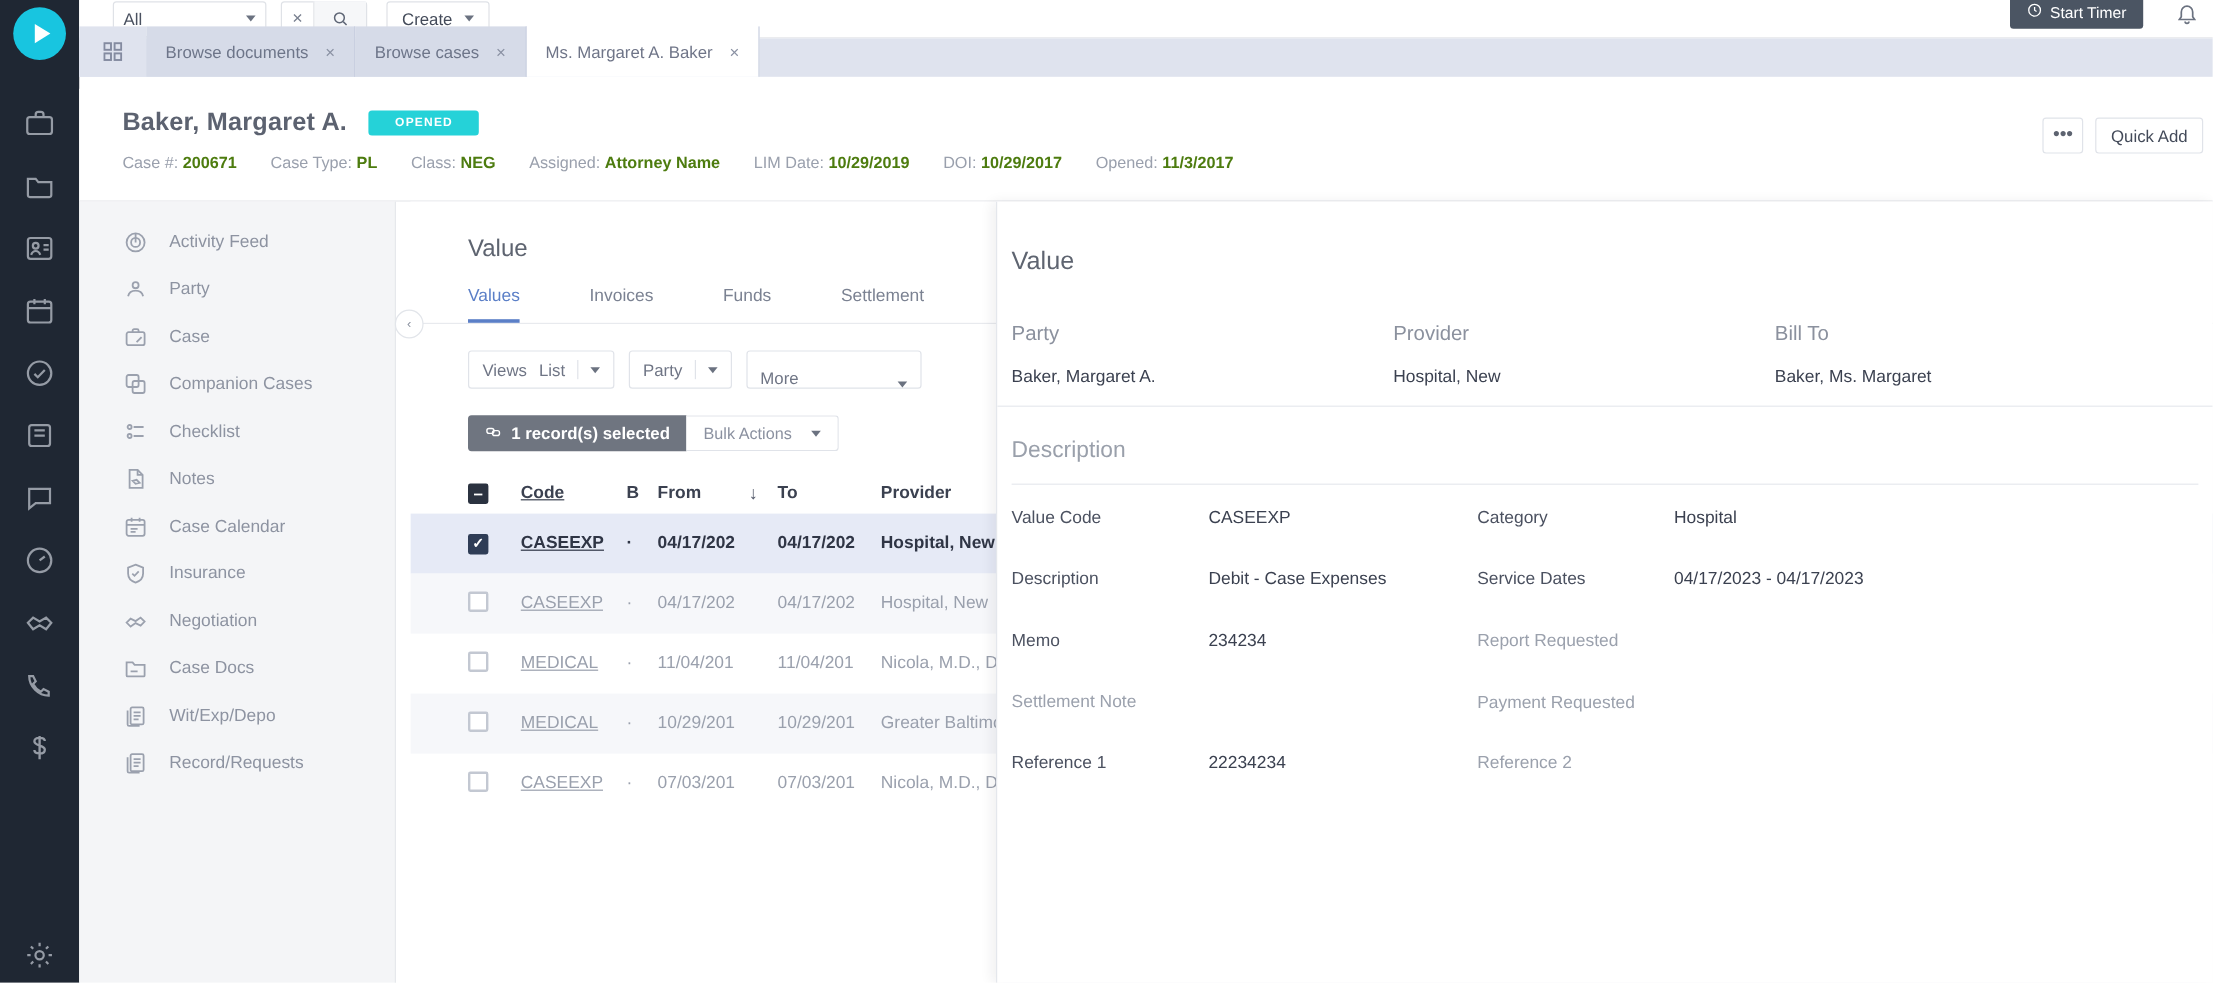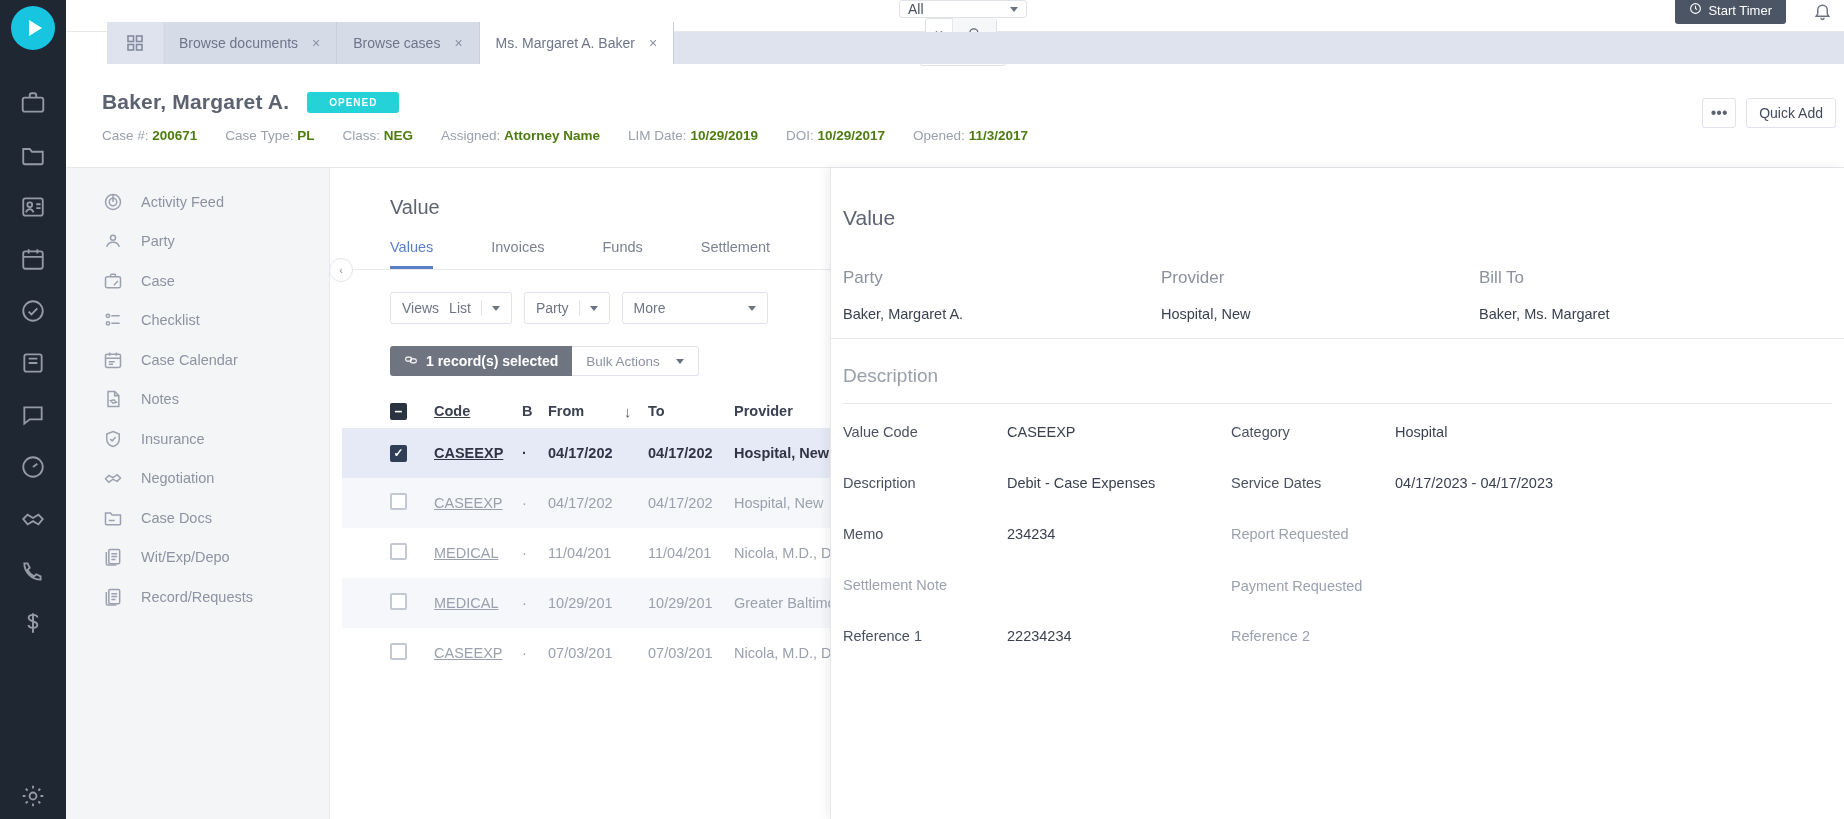--- a/index.html
+++ b/index.html
@@ -32,21 +32,21 @@
   }
   .rail-items { margin-top: 40px; display: flex; flex-direction: column; gap: 26px; align-items: center; flex: 1; }
   .rail-ic { width: 26px; height: 26px; opacity: .72; display:block; }
   .rail-ic svg { width: 26px; height: 26px; display:block; }
   .rail-bottom { padding-bottom: 10px; }
 
   
   .topbar {
     position: absolute; left: 66px; top: 0; right: 0; height: 32px;
     background: #ffffff; border-bottom: 1px solid #e6e8ec;
-    display: flex; align-items: center; padding: 0 12px; flex-direction: column;
+    display: flex; align-items: center; padding: 0 12px;
   }
   .scope-select {
     width: 128px; height: 30px; border: 1px solid #dfe2e7; border-radius: 3px;
     display: flex; align-items: center; justify-content: space-between;
     padding: 0 8px; font-size: 14px; color: #4a5160; background: #fff;
     margin-left: 16px;
   }
   .caret { width:0;height:0;border-left:4px solid transparent;border-right:4px solid transparent;border-top:5px solid #6b7280; }
   .search-wrap {
     display: flex; align-items: center; margin-left: 12px;
@@ -70,21 +70,21 @@
   .timer-btn {
     position: absolute; right: 58px; top: -4px; height: 28px;
     background: #4b5563; color: #fff; border-radius: 3px;
     display: flex; align-items: center; gap: 6px; padding: 0 14px; font-size: 13px;
   }
   .bell { position: absolute; right: 12px; top: 2px; color:#6b7280; }
 
   
   .tabstrip {
     position: absolute; left: 66px; top: 32px; right: 0; height: 32px;
-    background: #dfe3ee; display: flex; align-items: flex-end; margin-left: 41px;
+    background: #dfe3ee; display: flex; align-items: flex-end;
   }
   .grid-tab {
     width: 56px; height: 42px; display:flex;align-items:center;justify-content:center;
     background: #dfe3ee;
   }
   .tab {
     height: 42px; display: flex; align-items: center; gap: 14px;
     padding: 0 16px; font-size: 14px; color: #6d7589;
     background: #d6dbe8; border-right: 1px solid #c9cfe0; cursor: pointer;
   }
@@ -145,21 +145,21 @@
     font-size: 14.5px; color: #7b8292; padding: 0 0 11px 0; margin-right: 58px;
     border-bottom: 3px solid transparent; cursor: pointer;
   }
   .vtab.active { color: #5b7fc7; border-bottom-color: #5b7fc7; }
   .filters { display: flex; gap: 12px; padding: 22px 0 0 48px; }
   .fbtn {
     height: 32px; border: 1px solid #e0e3e9; border-radius: 3px; background:#fff;
     display:flex; align-items:center; gap:10px; padding: 0 11px; font-size: 14px; color:#6f7585;
   }
   .fbtn .sep { width:1px; height: 16px; background:#e0e3e9; }
-  .fbtn.wide { width: 146px; justify-content: space-between; }
+  .fbtn.wide { width: 146px; justify-content: space-between; align-items: flex-end; }
   .bulkbar { display: flex; padding: 22px 0 0 48px; }
   .bulk-count {
     background: #6f7580; color: #ffffff; font-size: 14px; font-weight: bold;
     height: 30px; display:flex;align-items:center;gap:8px; padding: 0 14px;
     border-radius: 3px 0 0 3px;
   }
   .bulk-actions {
     background: #ffffff; border: 1px solid #e0e3e9; border-left: none;
     height: 30px; display:flex;align-items:center;gap:16px; padding: 0 14px;
     font-size: 13.5px; color: #8b91a0; border-radius: 0 3px 3px 0;
@@ -402,45 +402,54 @@
             <rect x="3" y="7" width="18" height="13" rx="2"></rect>
             <path d="M9 7V5.5A1.5 1.5 0 0110.5 4h3A1.5 1.5 0 0115 5.5V7"></path>
             <path d="M13 17l5-5"></path>
           </svg>
         </span>
       <span>Case</span>
     </div>
     <div class="nav-item">
       <span class="nic">
           <svg viewBox="0 0 24 24" fill="none" stroke="#9ba1ae" stroke-width="1.8">
+            <rect x="3" y="3" width="12" height="12" rx="2"></rect>
+            <rect x="9" y="9" width="12" height="12" rx="2"></rect>
+          </svg>
+        </span>
+      <span>Companion Cases</span>
+    </div>
+    <div class="nav-item">
+      <span class="nic">
+          <svg viewBox="0 0 24 24" fill="none" stroke="#9ba1ae" stroke-width="1.8">
             <circle cx="6" cy="7" r="2"></circle>
             <circle cx="6" cy="16" r="2"></circle>
             <path d="M10 7h10M10 16h10"></path>
           </svg>
         </span>
       <span>Checklist</span>
     </div>
     <div class="nav-item">
       <span class="nic">
           <svg viewBox="0 0 24 24" fill="none" stroke="#9ba1ae" stroke-width="1.8">
-            <rect x="3" y="5" width="18" height="16" rx="2"></rect>
-            <path d="M3 10h18M8 3v4M16 3v4M7 14h7M7 17h5"></path>
-          </svg>
-        </span>
-      <span>Case Calendar</span>
-    </div>
-    <div class="nav-item">
-      <span class="nic">
-          <svg viewBox="0 0 24 24" fill="none" stroke="#9ba1ae" stroke-width="1.8">
             <path d="M6 3h8l5 5v13H6z"></path>
             <path d="M14 3v5h5"></path>
             <path d="M9 14l4-1 3 3-4 1z"></path>
           </svg>
         </span>
       <span>Notes</span>
+    </div>
+    <div class="nav-item">
+      <span class="nic">
+          <svg viewBox="0 0 24 24" fill="none" stroke="#9ba1ae" stroke-width="1.8">
+            <rect x="3" y="5" width="18" height="16" rx="2"></rect>
+            <path d="M3 10h18M8 3v4M16 3v4M7 14h7M7 17h5"></path>
+          </svg>
+        </span>
+      <span>Case Calendar</span>
     </div>
     <div class="nav-item">
       <span class="nic">
           <svg viewBox="0 0 24 24" fill="none" stroke="#9ba1ae" stroke-width="1.8">
             <path d="M12 3l7.5 3v6c0 4.5-3.2 7.7-7.5 9-4.3-1.3-7.5-4.5-7.5-9V6z"></path>
             <path d="M8.7 12l2.2 2.2 4.2-4.4"></path>
           </svg>
         </span>
       <span>Insurance</span>
     </div>

